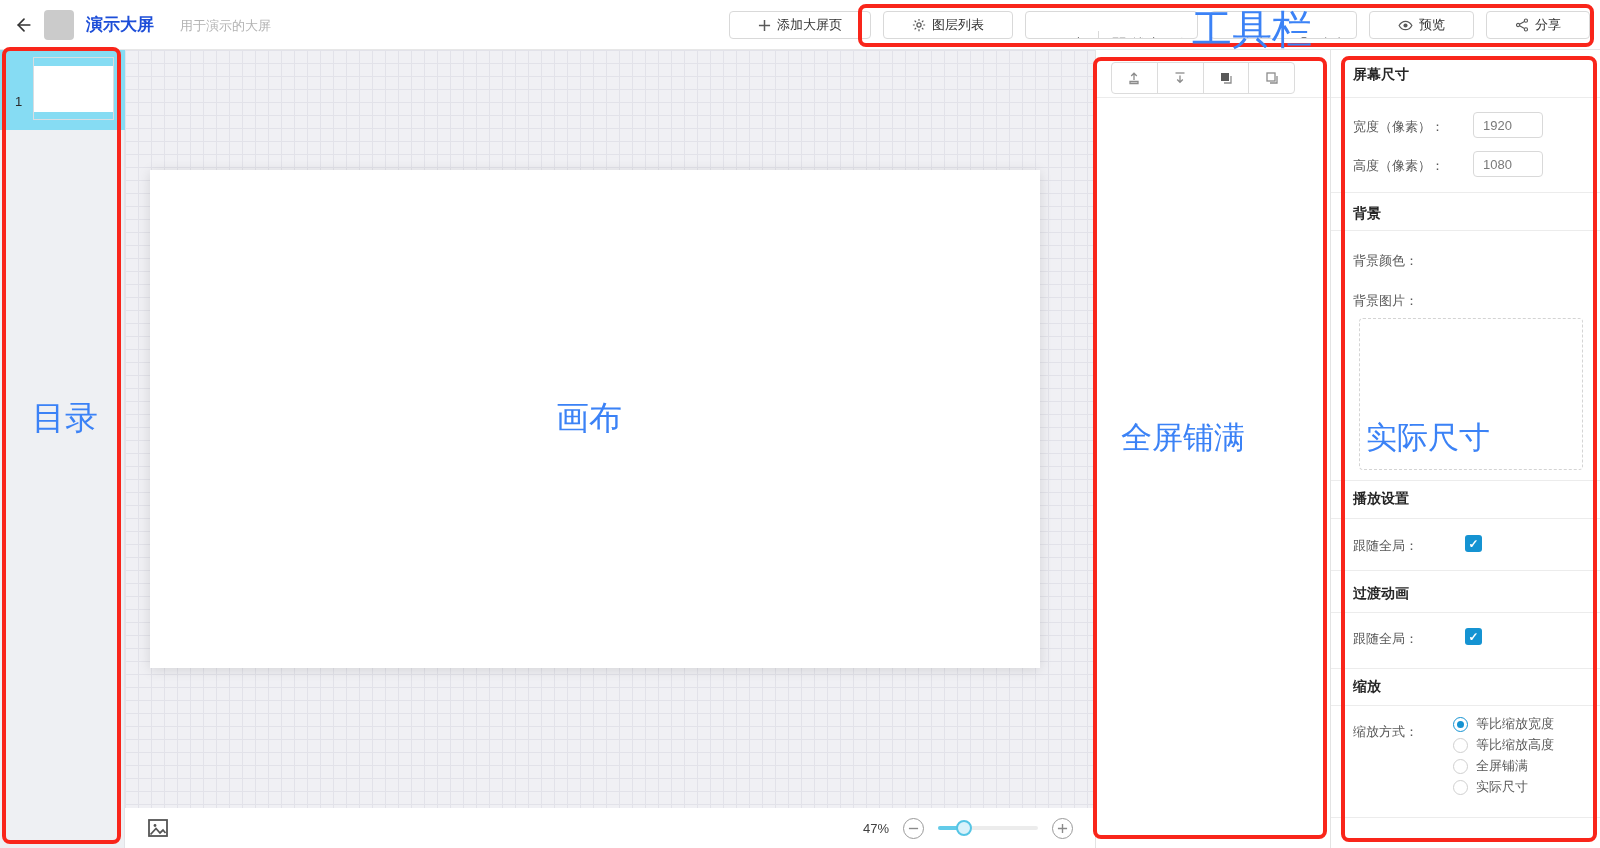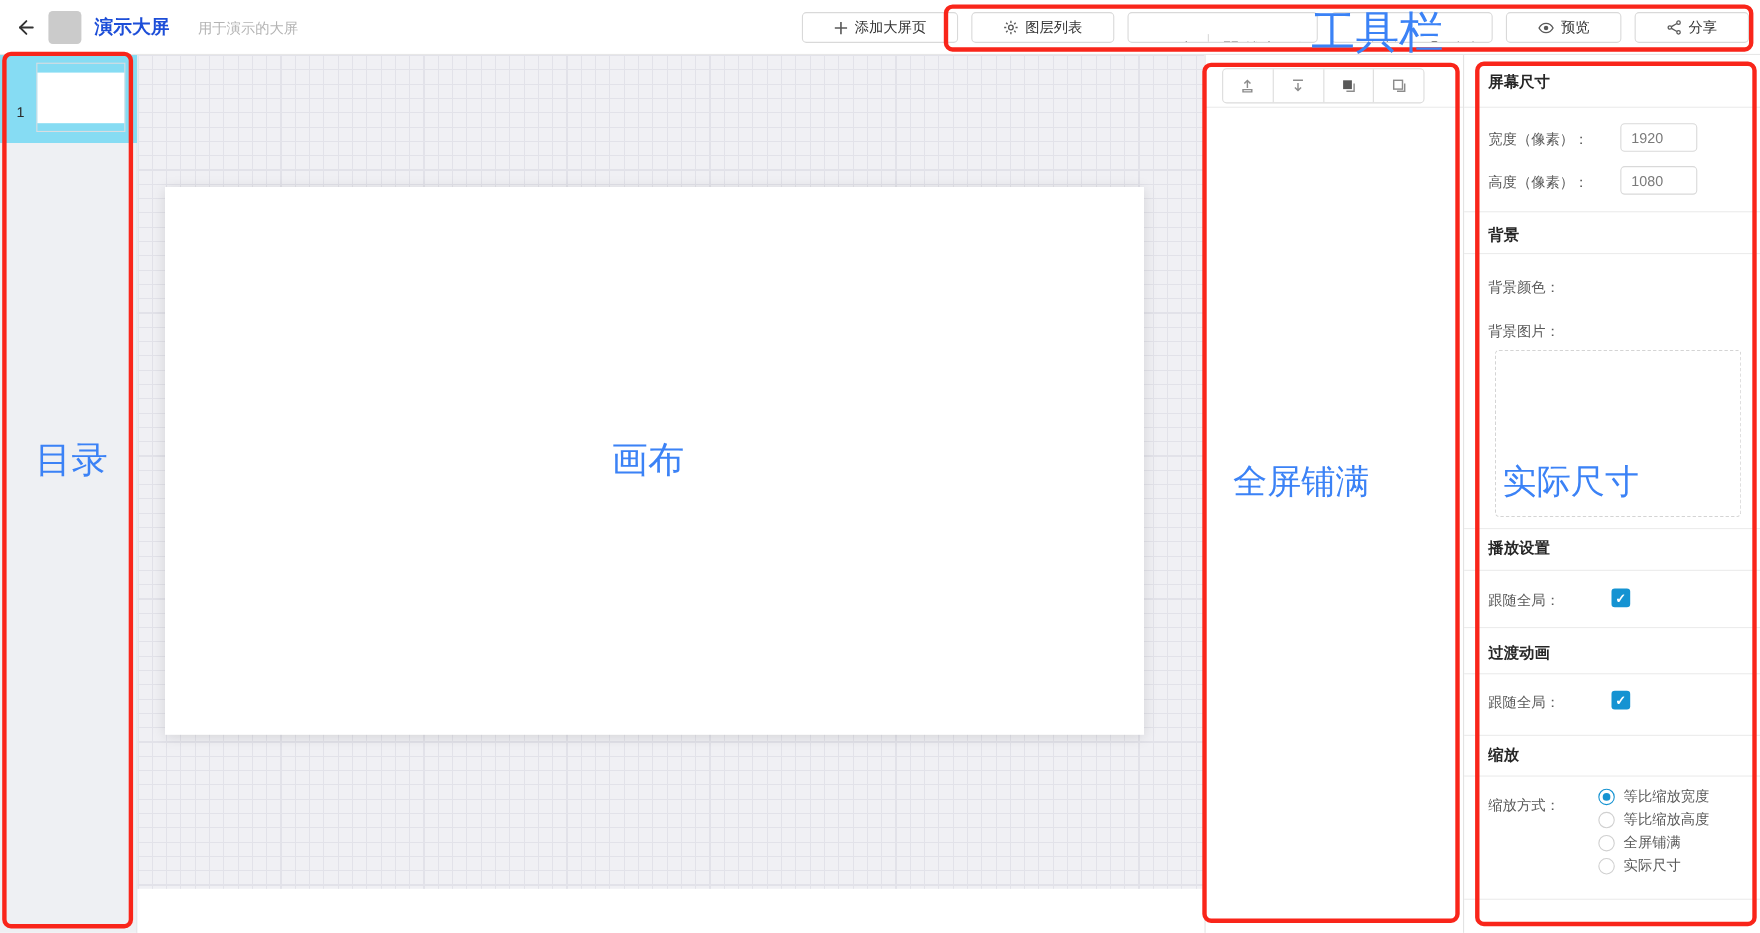--- a/index.html
+++ b/index.html
@@ -184,20 +184,46 @@
     <span class="page-num">1</span>
     <div class="page-thumb">
       <div class="page-thumb-inner"></div>
     </div>
   </div>
 </div>
 
 <div id="canvas">
   <div class="grid"></div>
   <div class="page-canvas"></div>
+  <div class="bottombar">
+    <div class="img-tool">
+      <svg width="24" height="24" viewBox="0 0 24 24" fill="none" stroke="currentColor" stroke-width="1.8">
+          <rect x="3" y="4" width="18" height="16"></rect>
+          <circle cx="9" cy="9.5" r="1.4" fill="currentColor" stroke="none"></circle>
+          <path d="M4.5 18.5l5.5-6 4 4.5 3-3 2.5 3"></path>
+        </svg>
+    </div>
+    <div class="zoom-ctrls">
+      <span class="zoom-pct">47%</span>
+      <div class="circle-btn">
+        <svg width="11" height="11" viewBox="0 0 12 12" stroke="currentColor" stroke-width="1.5">
+            <path d="M1 6h10"></path>
+          </svg>
+      </div>
+      <div class="slider">
+        <div class="slider-fill"></div>
+        <div class="slider-knob"></div>
+      </div>
+      <div class="circle-btn">
+        <svg width="11" height="11" viewBox="0 0 12 12" stroke="currentColor" stroke-width="1.5">
+            <path d="M1 6h10M6 1v10"></path>
+          </svg>
+      </div>
+    </div>
+  </div>
 </div>
 
 <div id="layer-panel">
   <div class="layer-toolbar">
     <div class="layer-tb-btn">
       <svg width="16" height="16" viewBox="0 0 16 16" fill="none" stroke="currentColor" stroke-width="1.3">
           <path d="M8 10V3.5M5.2 6L8 3.2 10.8 6"></path>
           <path d="M4 11.5h8v2H4z"></path>
         </svg>
     </div>

